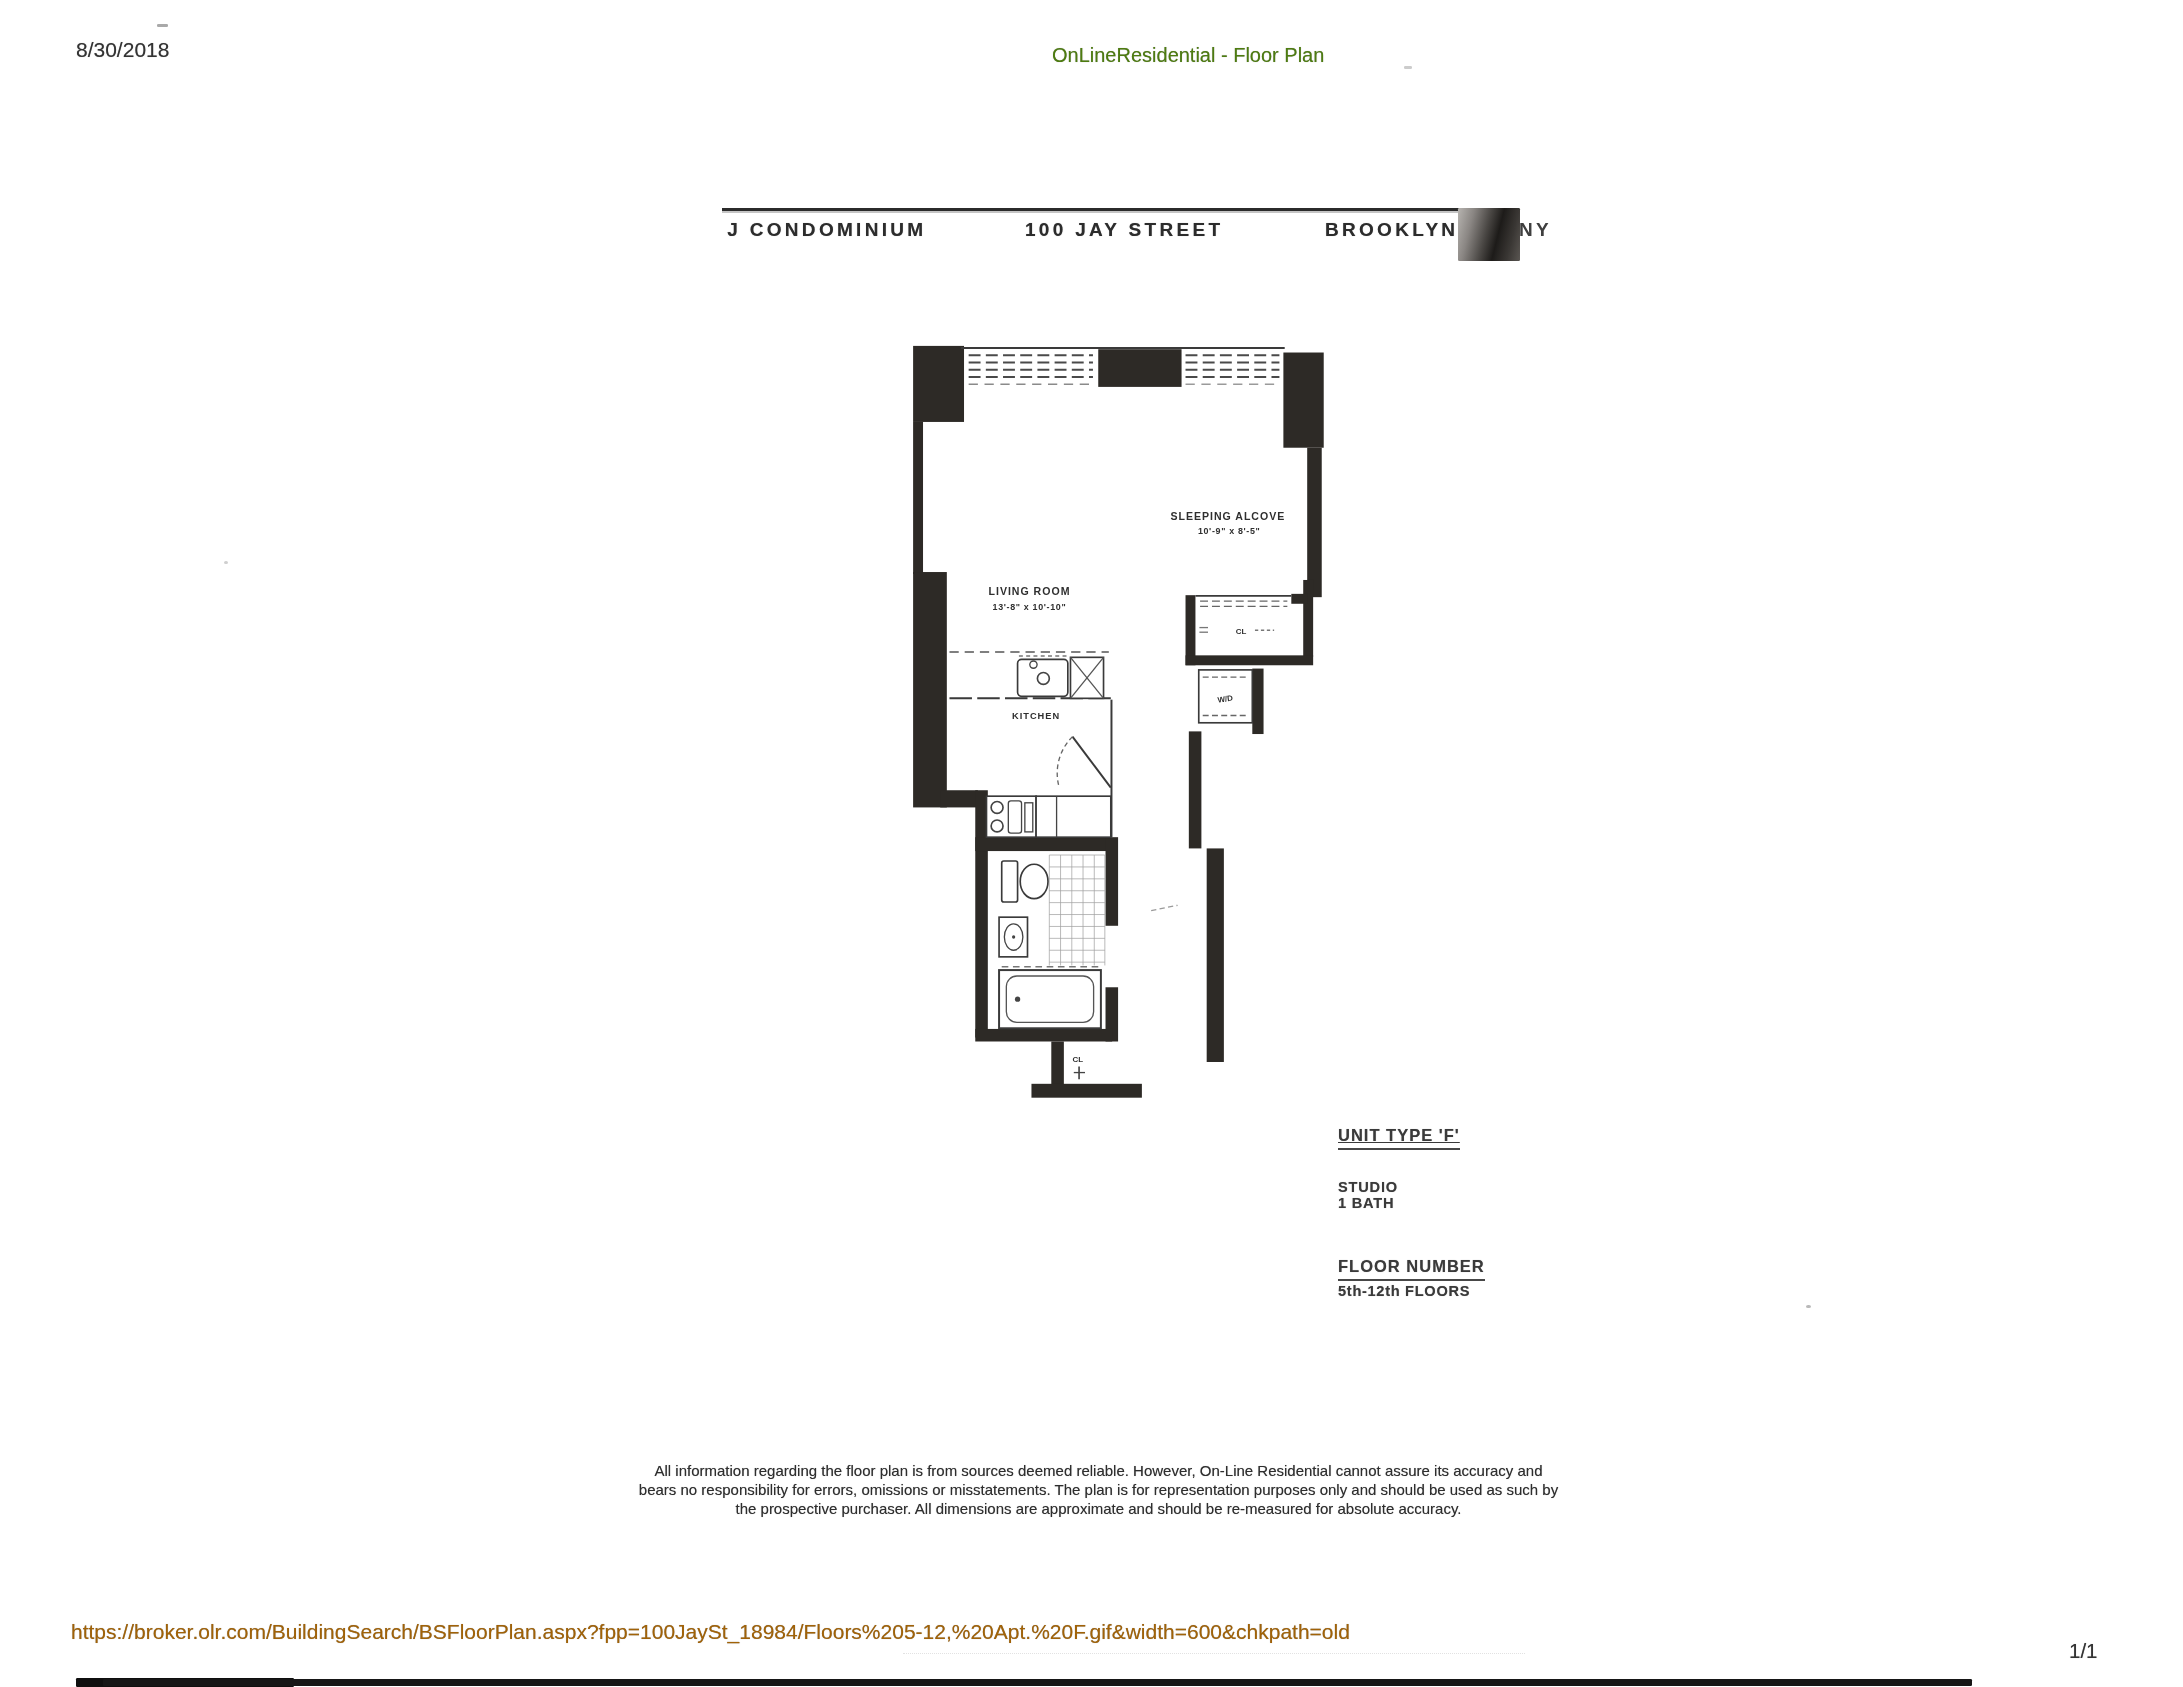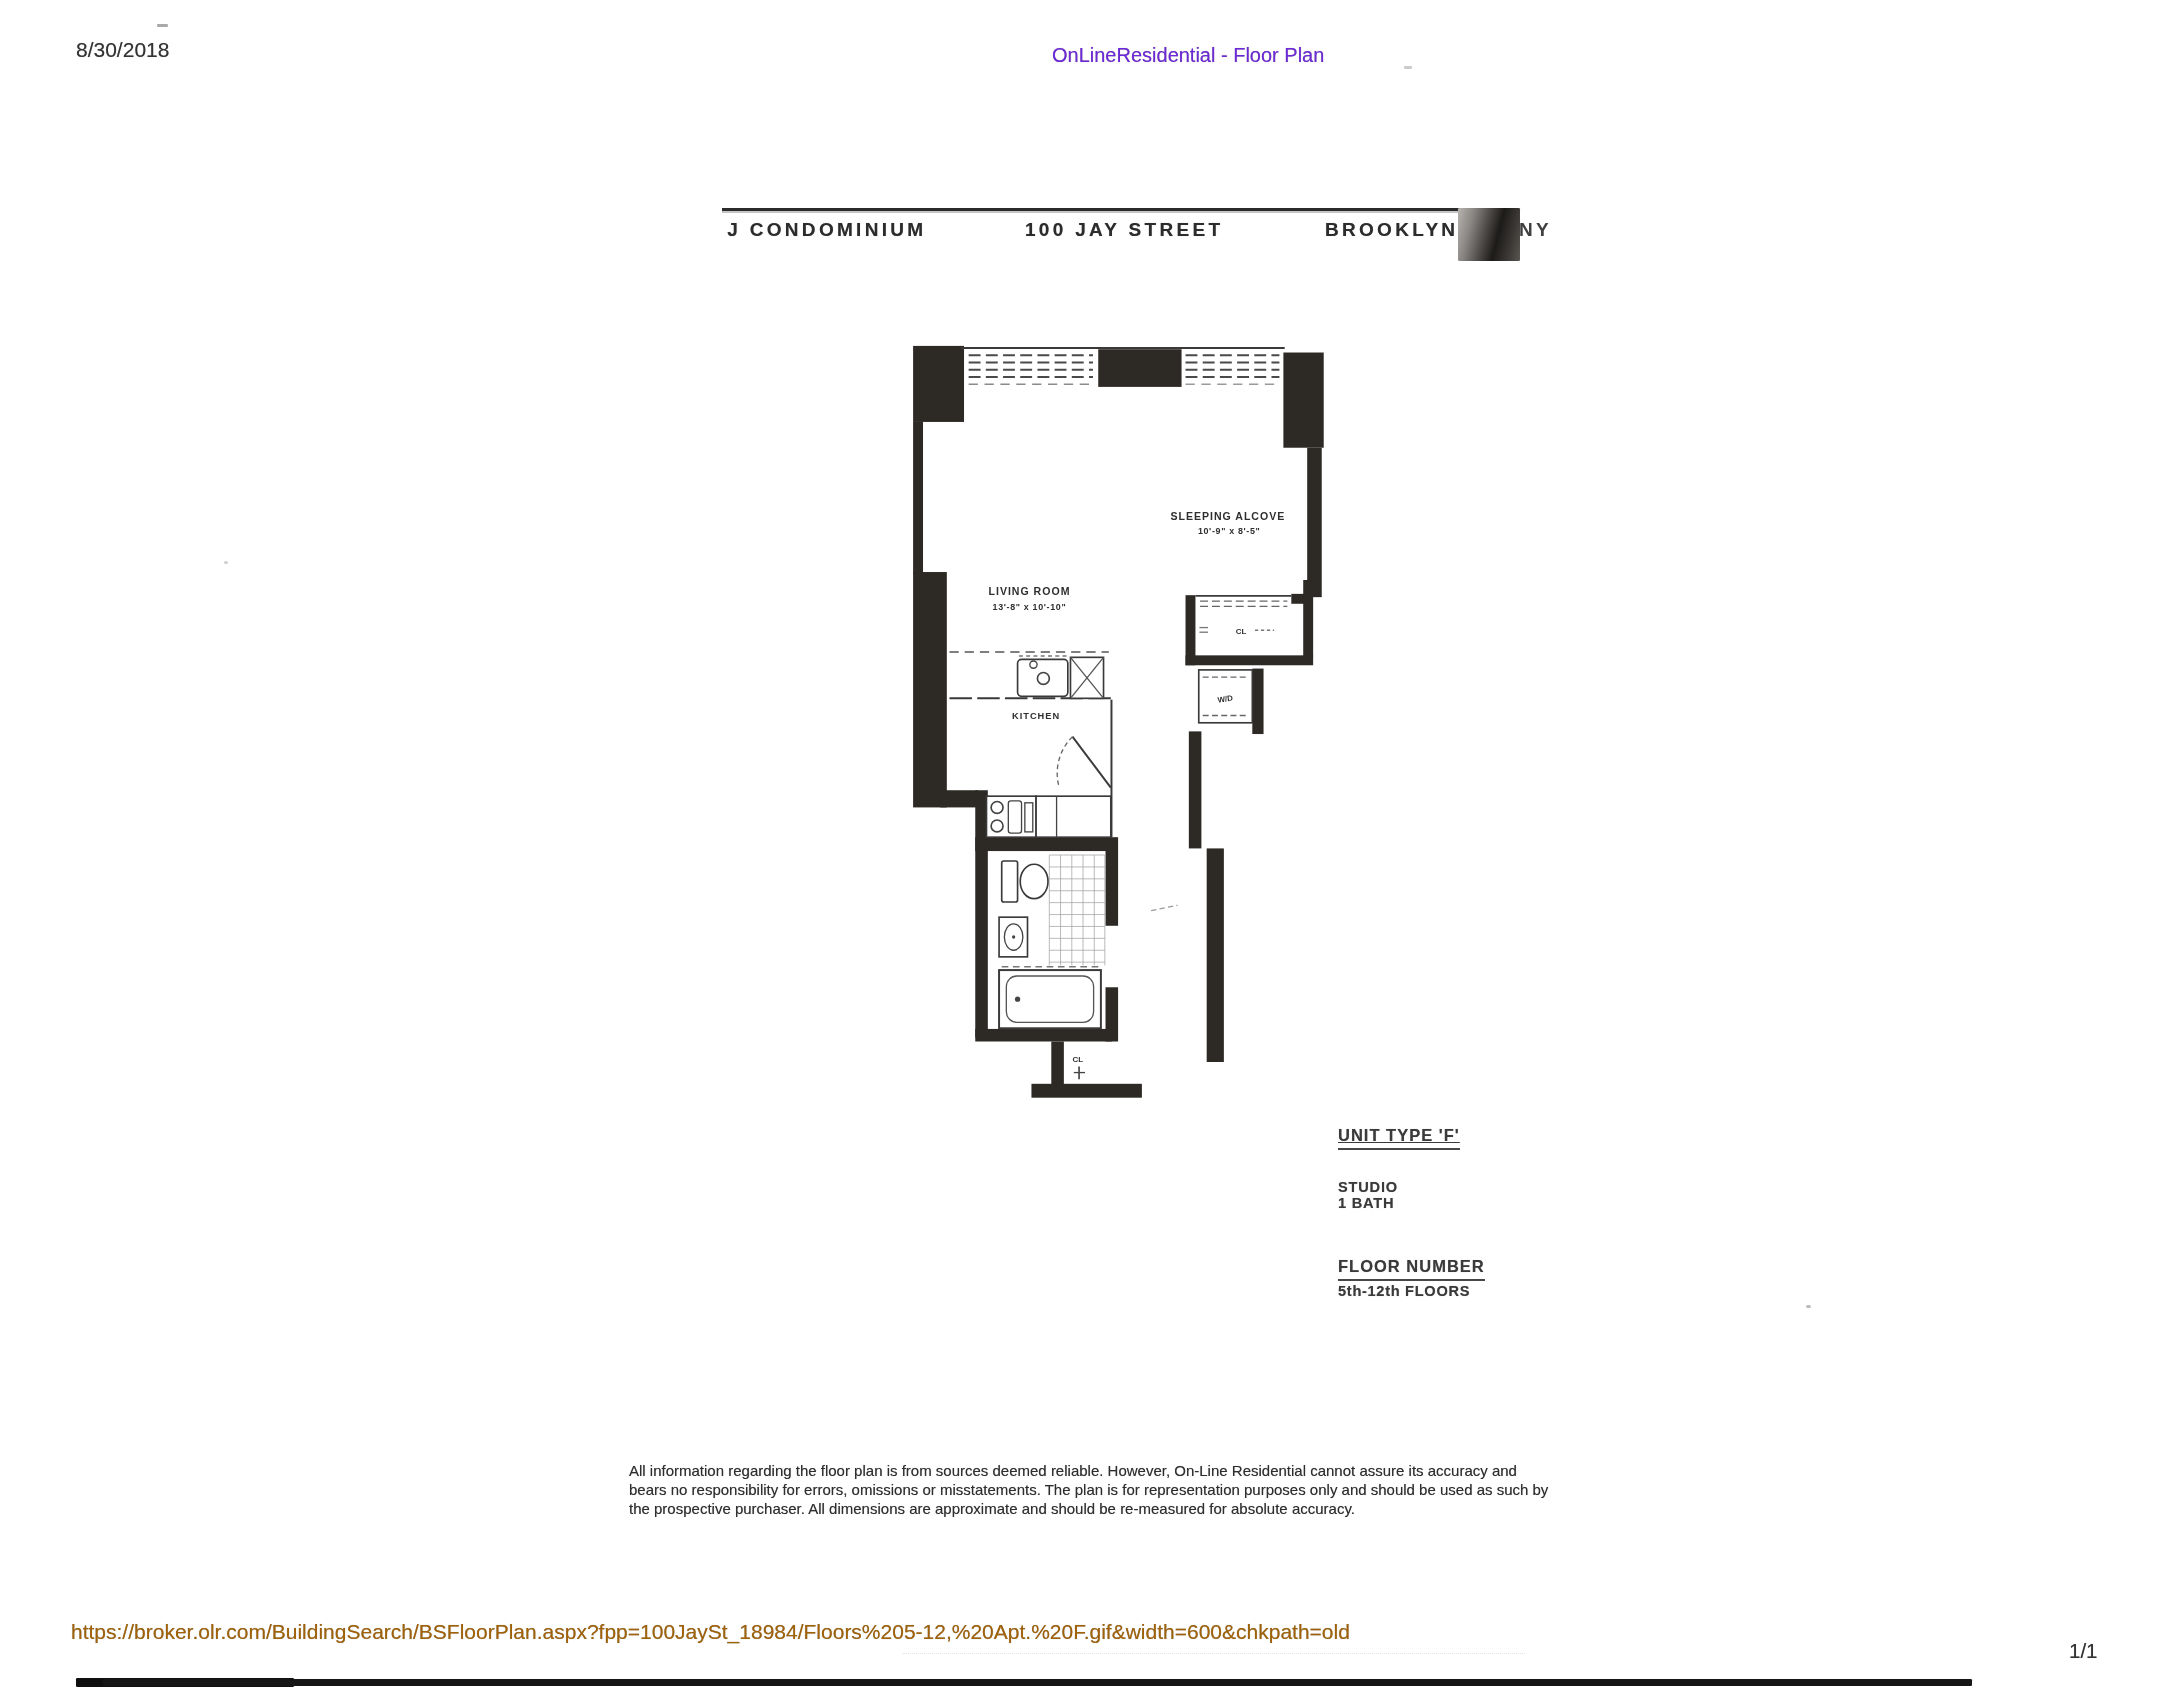--- a/index.html
+++ b/index.html
@@ -1,21 +1,21 @@
 <!DOCTYPE html>
 <html style="font-size:10.6px"><head>
 <meta charset="utf-8">
 <style>
   html,body{margin:0;padding:0;background:#e8e8e8;}
   #page{position:relative;width:2183px;height:1687px;background:#ffffff;overflow:hidden;
         font-family:"Liberation Sans", sans-serif;color:#2f2f2f;}
   .abs{position:absolute;}
   .scan-text{text-shadow:0 0 0.7px rgba(60,60,60,.55);}
   #print-date{left:76px;top:38px;font-size:21px;color:#333;}
-  #print-title{left:1052px;top:44px;font-size:20px;color:#6d28d9;}
+  #print-title{left:1052px;top:44px;font-size:20px;color:#4d7c0f;}
   
   #bldg-header{left:722px;top:208px;width:801px;height:61px;}
   #bldg-line{left:0;top:0;width:789px;height:2.6px;background:#2b2b2b;box-shadow:0 2px 0 rgba(90,90,90,.35);}
   .bldg-label{top:10.6px;font-size:19px;font-weight:700;letter-spacing:3.3px;color:#2c2c2c;white-space:nowrap;}
   #bldg-name{left:5.3px;}
   #bldg-address{left:303px;}
   #bldg-city{left:603px;}
   #bldg-state{left:749px;color:#3f3f3f;z-index:3;margin-left:48px;}
   #bldg-smudge{left:736px;top:0px;width:62px;height:53px;z-index:2;border-radius:1.3px;
      background:linear-gradient(104deg,#b7b4b0 0%,#8a8683 22%,#4a4744 45%,#1d1b19 62%,#3a3734 82%,#5a5652 100%);}
@@ -23,21 +23,21 @@
   #plan{left:913px;top:334px;width:430px;height:767px;filter:blur(0.3px);}
   .plan-label{font-family:"Liberation Sans",sans-serif;font-weight:700;fill:#2f2f2f;}
   
   .unit-line{left:1338px;white-space:nowrap;font-weight:700;color:#3a3a3a;}
   #unit-type{top:1126px;font-size:16.5px;letter-spacing:1px;border-bottom:2.6px solid #474747;padding-bottom:3.3px;text-decoration:underline;}
   #unit-layout{top:1179px;font-size:14.6px;letter-spacing:0.8px;}
   #unit-bath{top:1195px;font-size:14.6px;letter-spacing:0.8px;}
   #floor-label{top:1257px;font-size:16.5px;letter-spacing:1px;border-bottom:2.6px solid #474747;padding-bottom:2.6px;}
   #floor-range{top:1283px;font-size:14.6px;letter-spacing:0.7px;}
   
-  #disclaimer{left:629px;top:1461px;width:939px;font-size:15px;line-height:19px;color:#2e2e2e;}
+  #disclaimer{left:629px;top:1461px;width:939px;text-align:center;font-size:15px;line-height:19px;color:#2e2e2e;}
   
   #footer-url{left:71px;top:1620px;font-size:21px;color:#a16207;white-space:nowrap;}
   #page-num{left:2069px;top:1639px;font-size:20.5px;color:#333;}
   #scan-bar{left:103px;top:1679px;width:1869px;height:6.6px;background:#161616;border-radius:1.3px;}
   #scan-bar-stub{left:76px;top:1678px;width:218px;height:8.6px;background:#0f0f0f;border-radius:1.3px;}
   #faint-line{left:903px;top:1653px;width:622px;height:0;border-top:1.3px dotted #d6d6d6;opacity:.7;}
   .speck{border-radius:50%;}
 </style>
 </head>
 <body>

